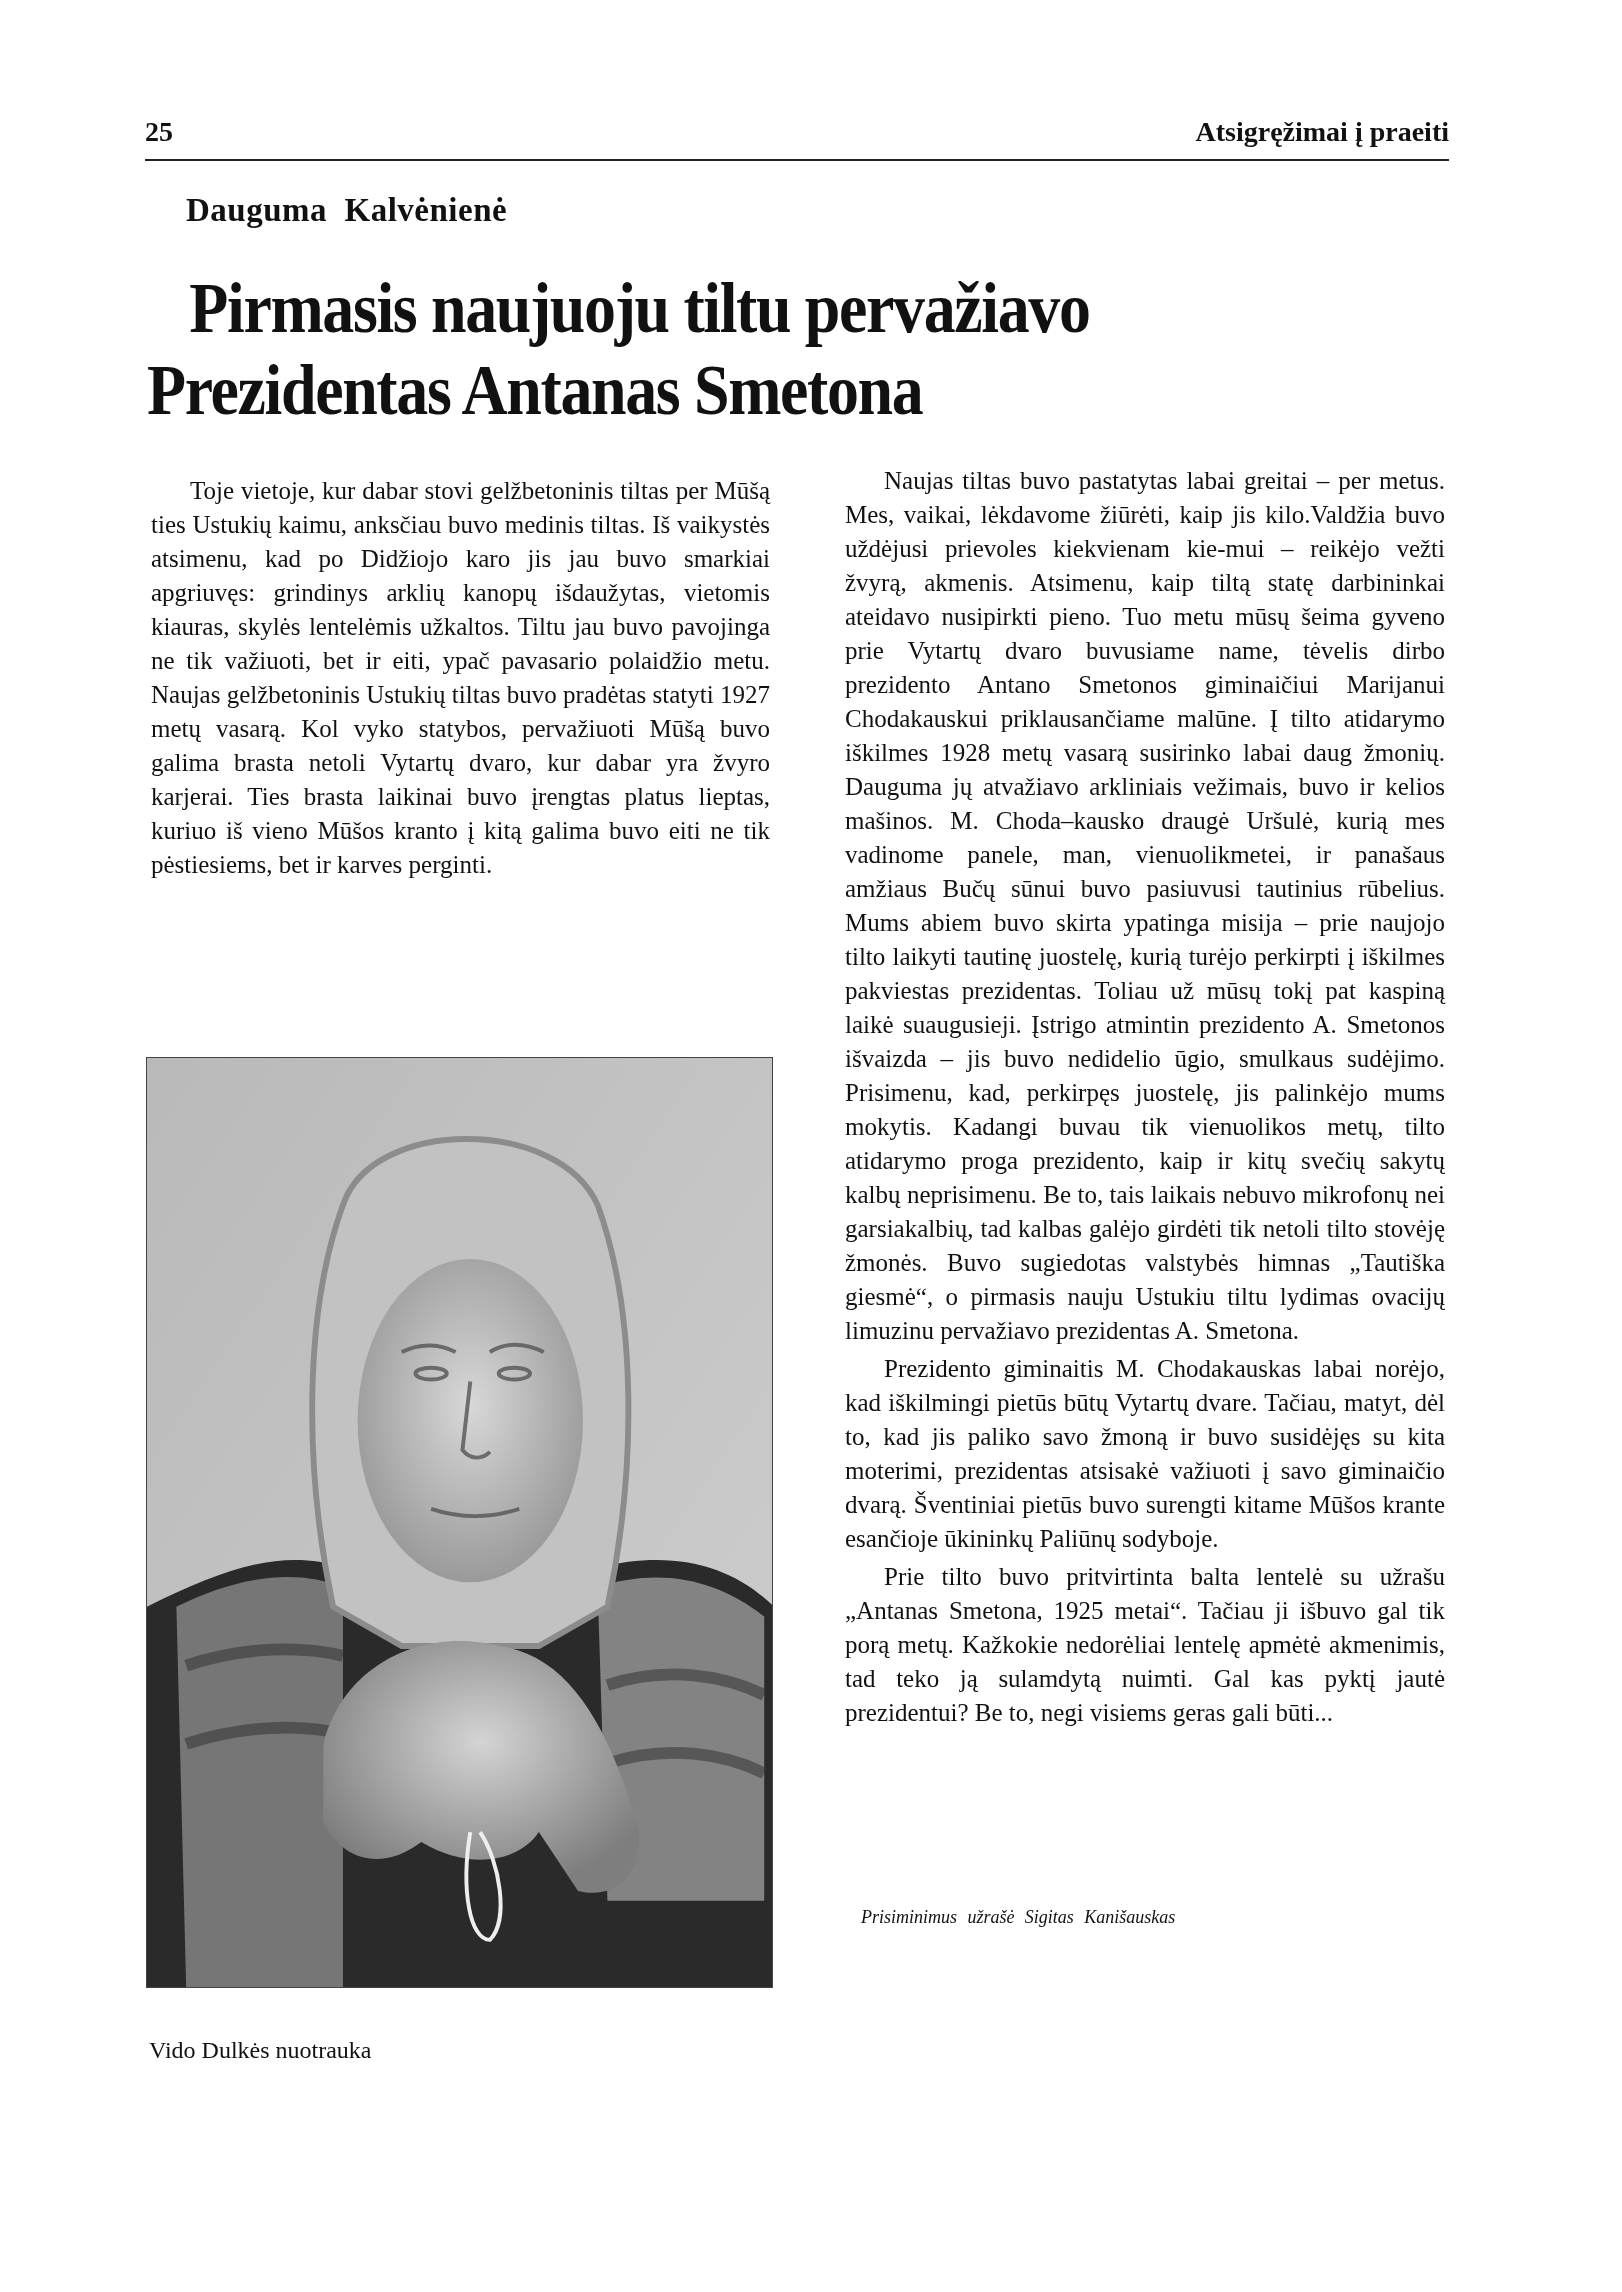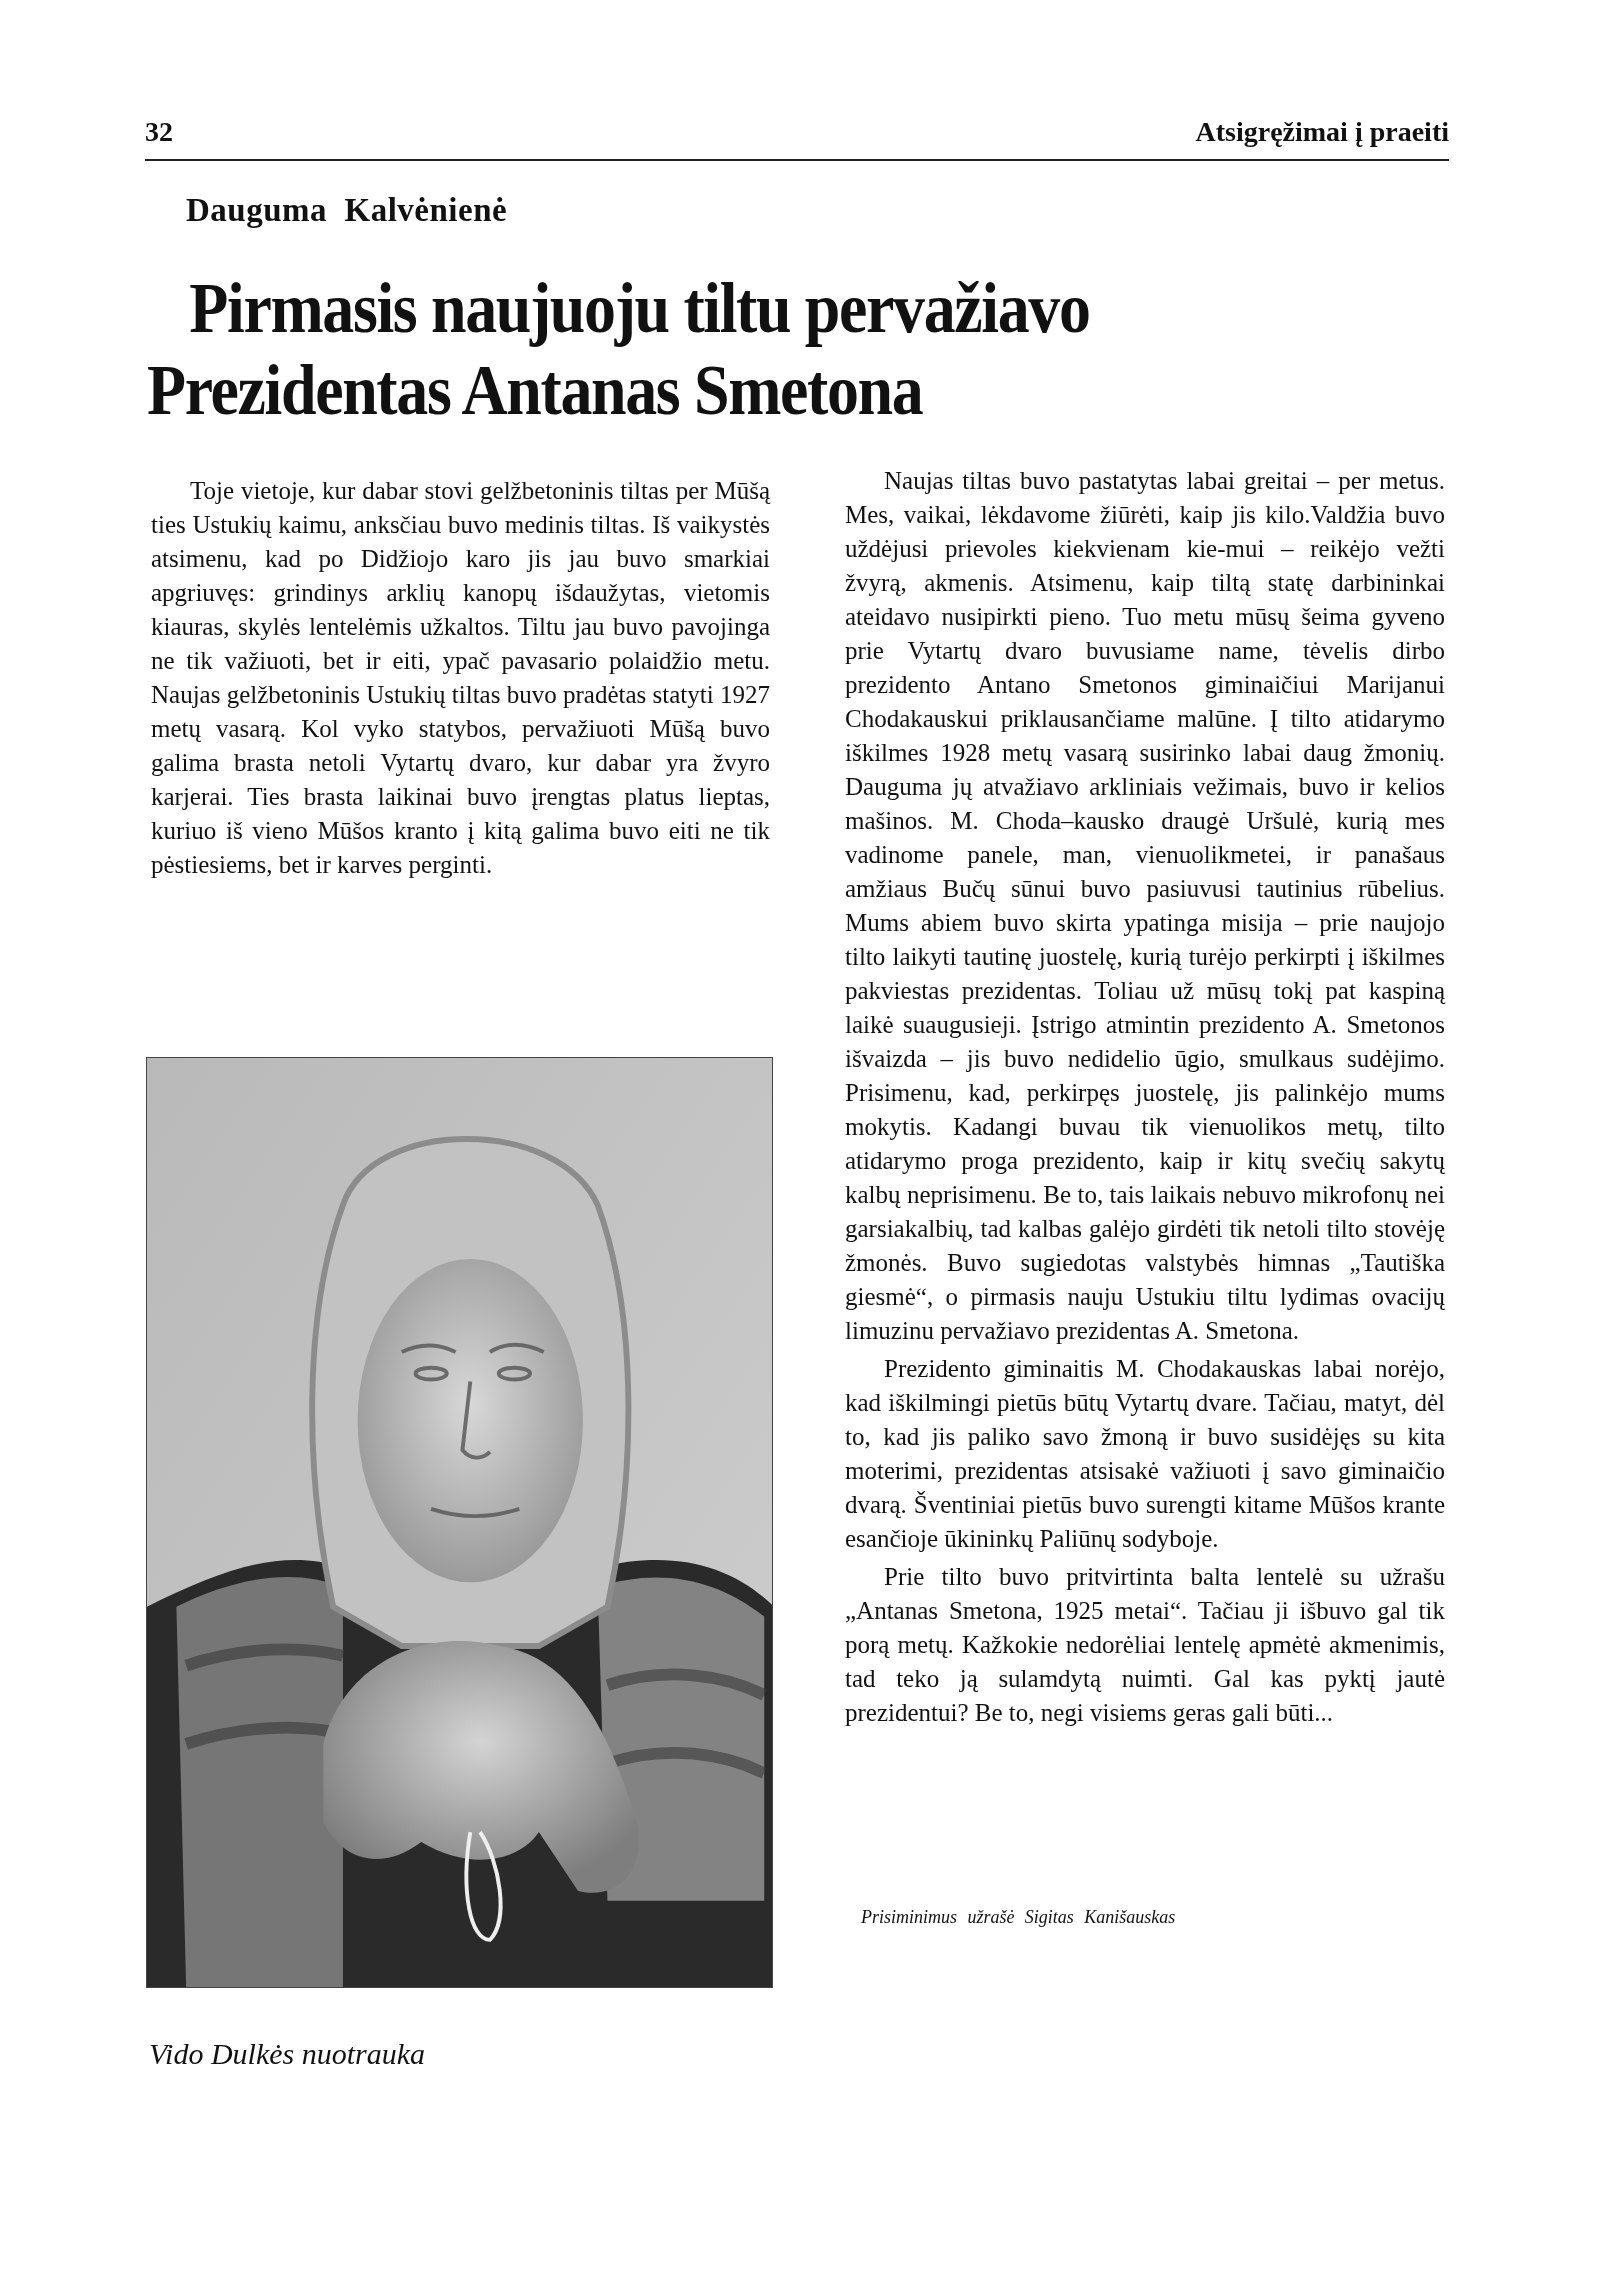--- a/index.html
+++ b/index.html
@@ -15,28 +15,28 @@
              transform: scaleX(0.9); transform-origin: left top; }
     .title span { display: block; }
     .title .l1 { padding-left: 47px; }
     .col { position: absolute; font-size: 25px; line-height: 34px; text-align: justify; }
     .col p { margin: 4px; text-indent: 39px; hyphens: manual; }
     .col-left { left: 147px; top: 470px; width: 627px; }
     .col-right { left: 841px; top: 460px; width: 608px; }
     .photo { position: absolute; left: 146px; top: 1057px; width: 627px; height: 931px; overflow: hidden;
              border: 1px solid #444; box-sizing: border-box; background: #bdbdbd; }
     .photo svg { display: block; }
-    .photo-credit { position: absolute; left: 149px; top: 2037px; font-style: italic; font-size: 30px; }
+    .photo-credit { position: absolute; left: 149px; top: 2037px; font-size: 24px; }
     .signature { position: absolute; left: 861px; top: 1907px; font-style: italic; font-size: 18px; word-spacing: 5.9px; }
   </style>
 </head>
 <body>
 
 <div class="running-head">
-  <span class="page-num">32</span>
+  <span class="page-num">25</span>
   <span class="section-name">Atsigręžimai į praeiti</span>
 </div>
 
 <div class="author" style="white-space:pre;">Dauguma  Kalvėnienė</div>
 
 <h1 class="title">
   <span class="l1">Pirmasis naujuoju tiltu pervažiavo</span>
   <span class="l2">Prezidentas Antanas Smetona</span>
 </h1>
 

